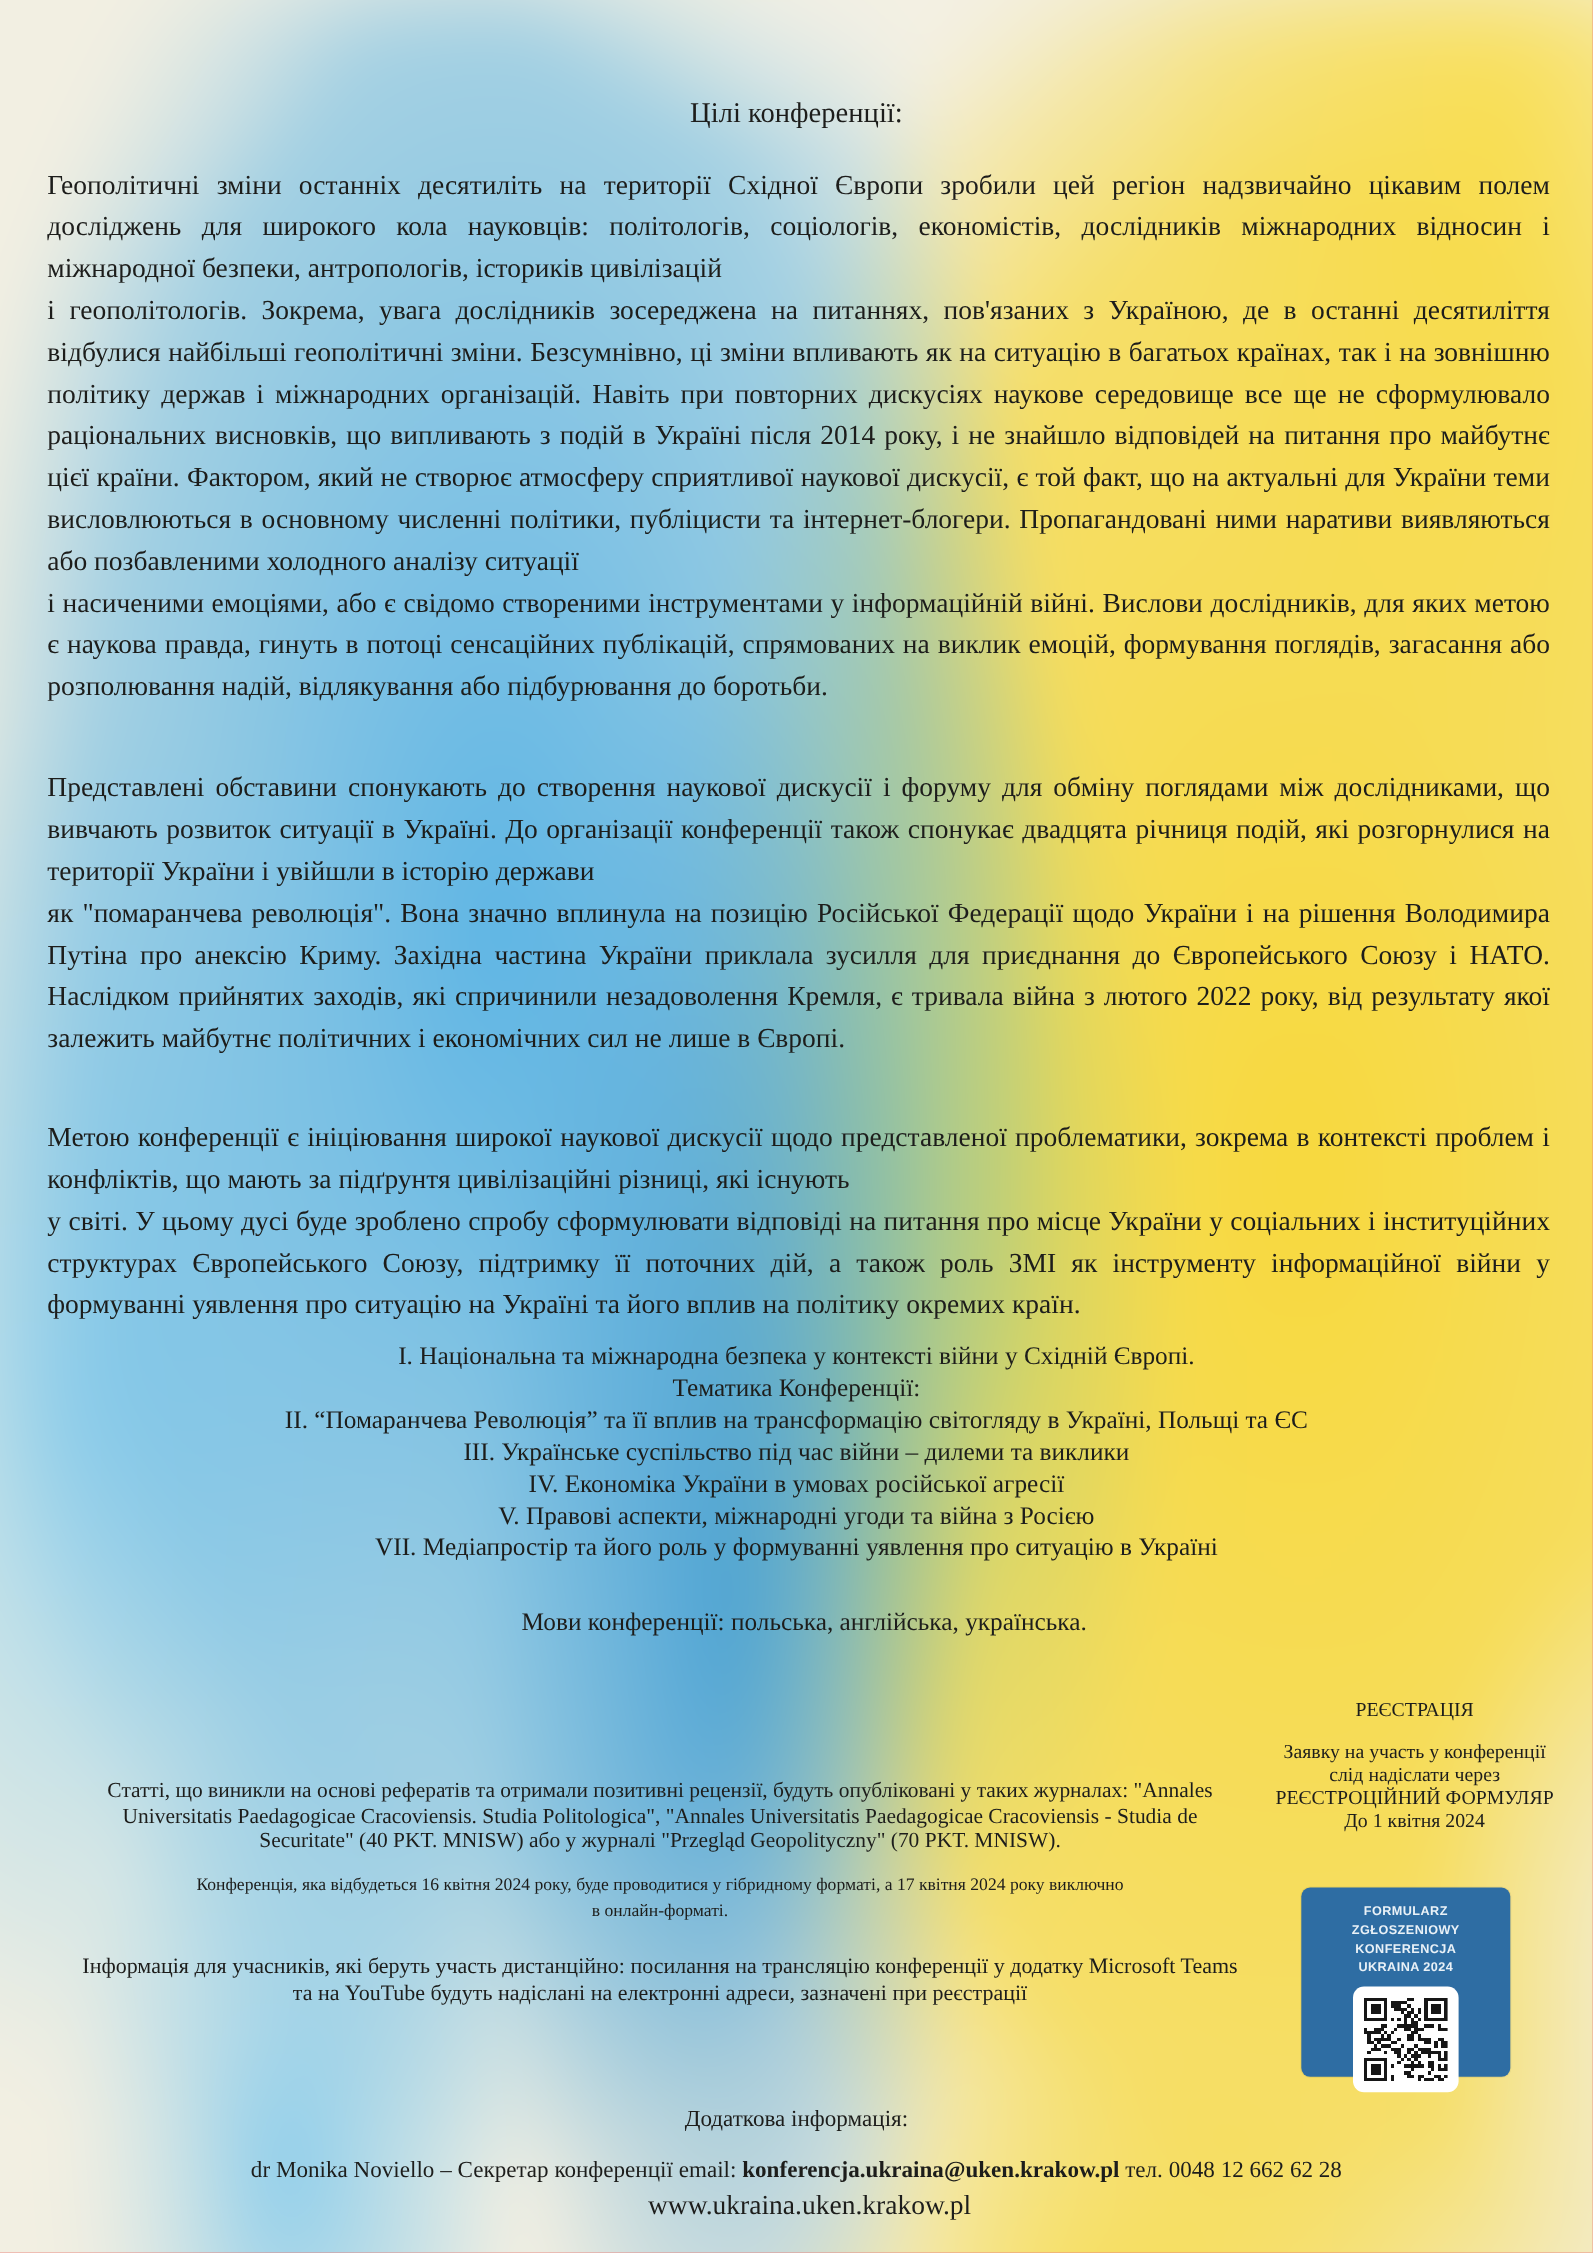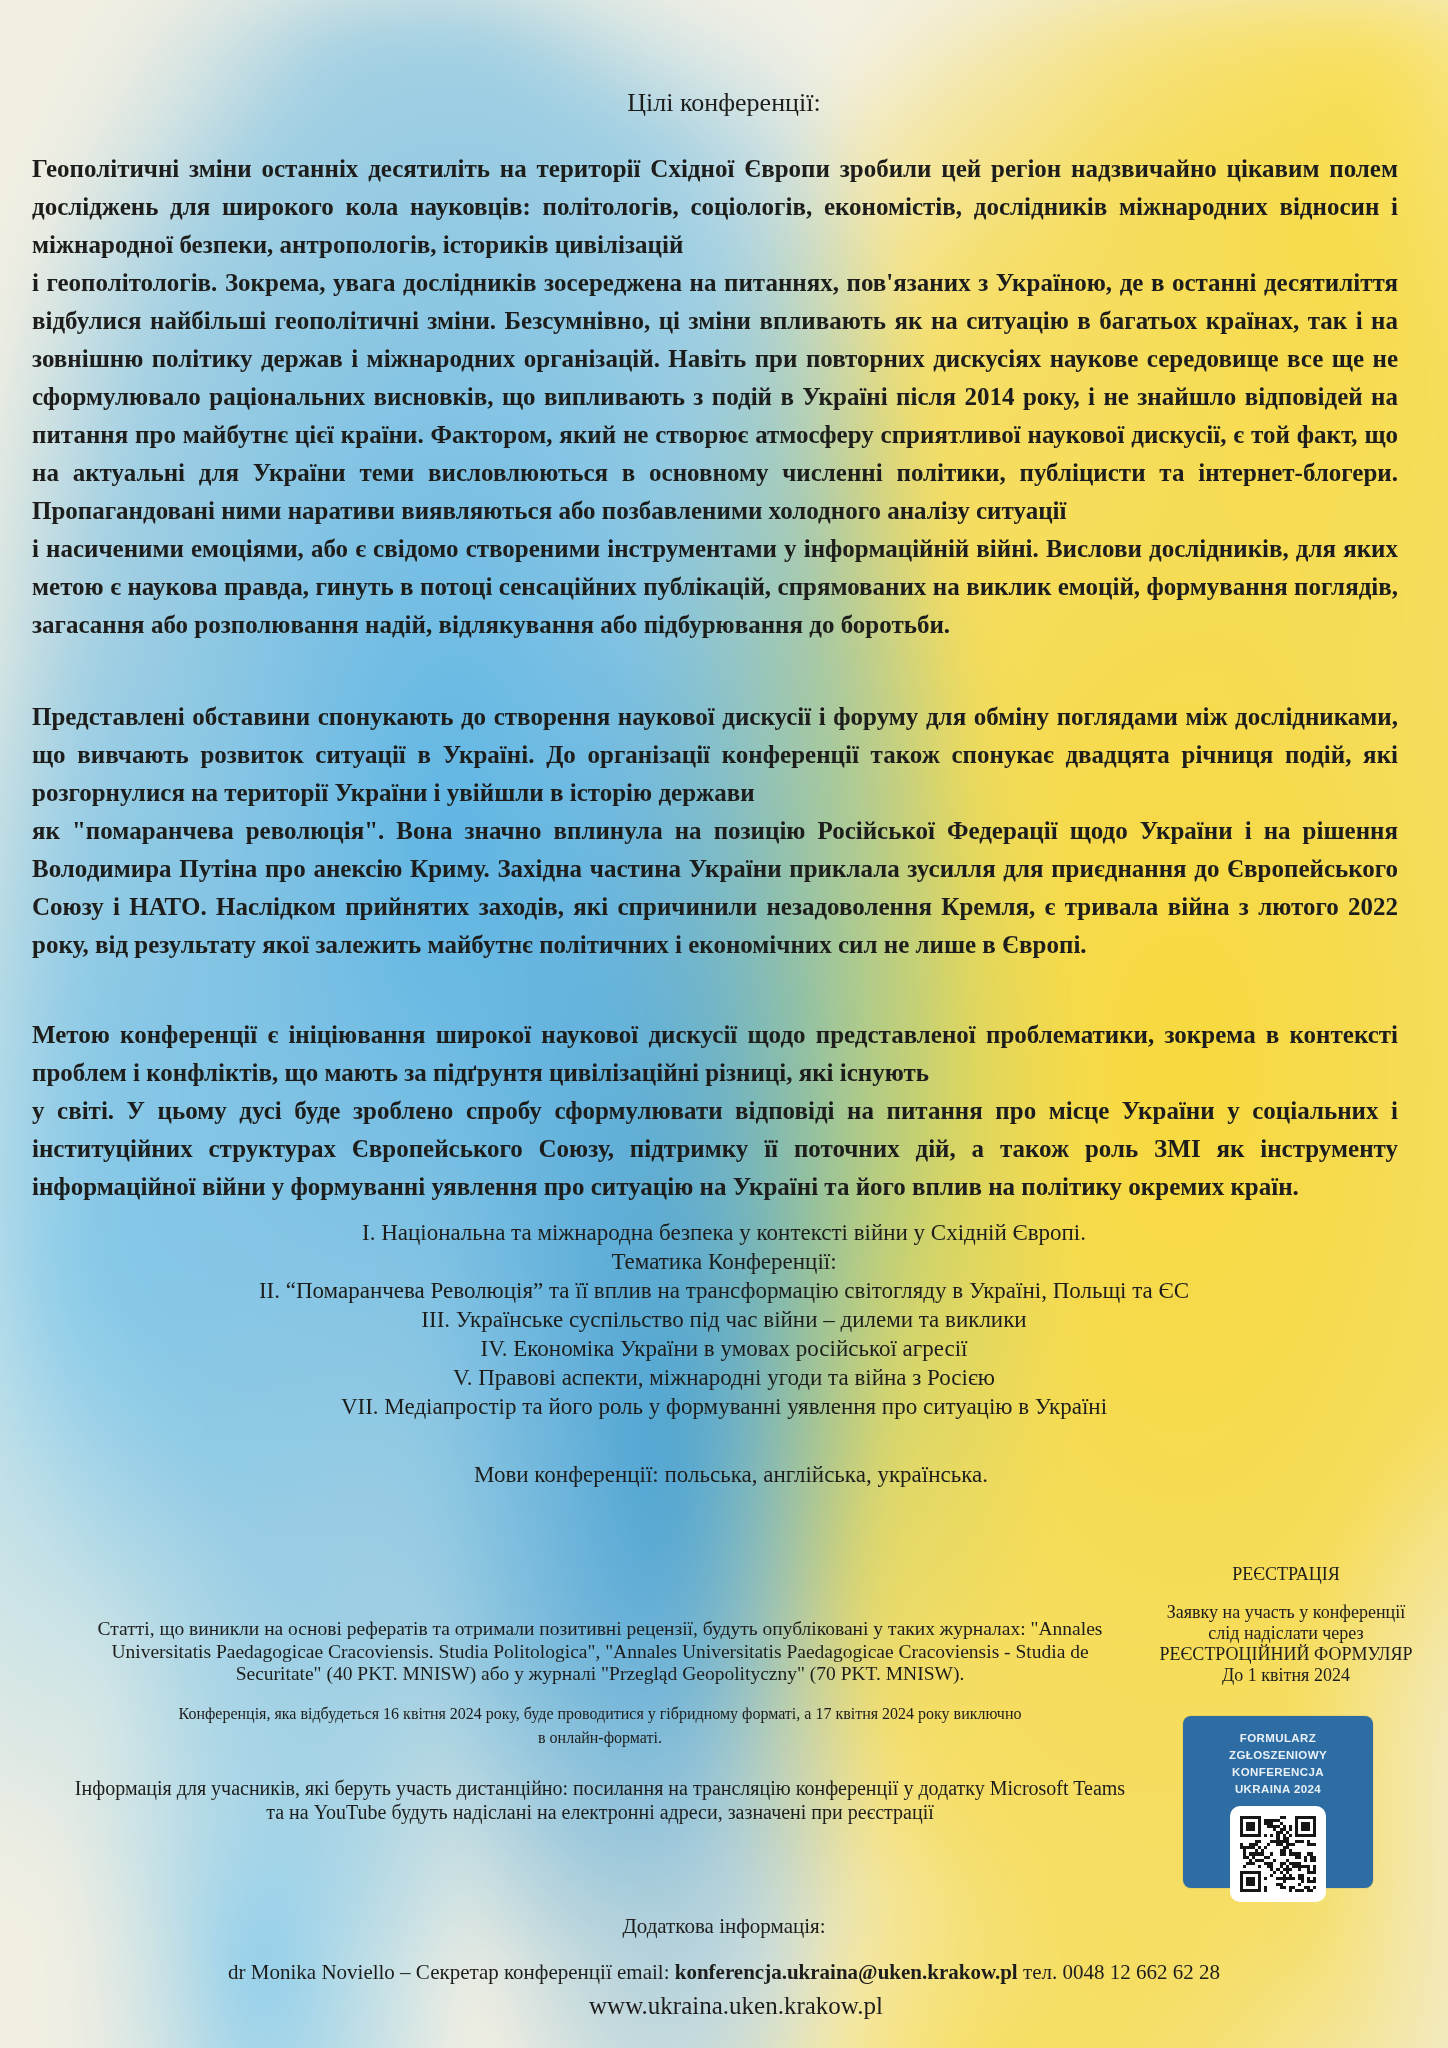--- a/index.html
+++ b/index.html
@@ -28,29 +28,29 @@
       radial-gradient(680px 1500px at 33% 42%, rgba(86,178,228,0.95), rgba(86,178,228,0.5) 55%, rgba(86,178,228,0) 76%),
       radial-gradient(420px 900px at 9% 62%, rgba(130,205,240,0.7), rgba(130,205,240,0) 72%),
       radial-gradient(300px 620px at 21% 93%, rgba(110,195,238,0.75), rgba(110,195,238,0) 70%),
       radial-gradient(760px 1620px at 79% 52%, rgba(247,216,58,0.98), rgba(247,216,58,0.72) 55%, rgba(247,216,58,0) 78%),
       radial-gradient(430px 760px at 90% 9%, rgba(250,226,96,0.95), rgba(250,226,96,0) 75%),
       radial-gradient(430px 320px at 68% 100%, rgba(248,222,80,0.9), rgba(248,222,80,0) 75%);
   }
   .abs{position:absolute;}
   .center{left:0;right:0;text-align:center;}
   .title{top:88px;font-size:26px;}
-  .para{left:32px;width:1366px;font-size:25px;line-height:38px;
-        text-align:justify;white-space:pre-wrap;font-weight:bold;}
+  .para{left:43px;width:1366px;font-size:25px;line-height:38px;
+        text-align:justify;white-space:pre-wrap;}
   .para1{top:150px;}
   .para2{top:698px;}
   .para3{top:1016px;}
   .topics{top:1218px;font-size:23px;line-height:29px;}
   .languages{top:1462px;font-size:23px;margin-left:14px;}
   .reg{left:1128px;top:1544px;width:316px;text-align:center;
-       font-size:18px;line-height:21px;margin-top:20px;}
+       font-size:18px;line-height:21px;}
   .reg-heading{margin-bottom:17px;}
   .note{left:60px;width:1080px;text-align:center;white-space:pre-wrap;}
   .note-pub{top:1618px;font-size:19.5px;line-height:22.5px;}
   .note-format{top:1702px;font-size:16px;line-height:24px;}
   .note-remote{top:1776px;font-size:20px;line-height:24px;}
   .qr-card{left:1183px;top:1716px;width:190px;height:172px;
            background:#2e6da3;border-radius:8px;text-align:center;
            box-shadow:0 0 0 1px rgba(0,0,0,0.05);}
   .qr-label{padding-top:14px;color:#e9f1f7;
             font-family:"Liberation Sans","DejaVu Sans",sans-serif;

